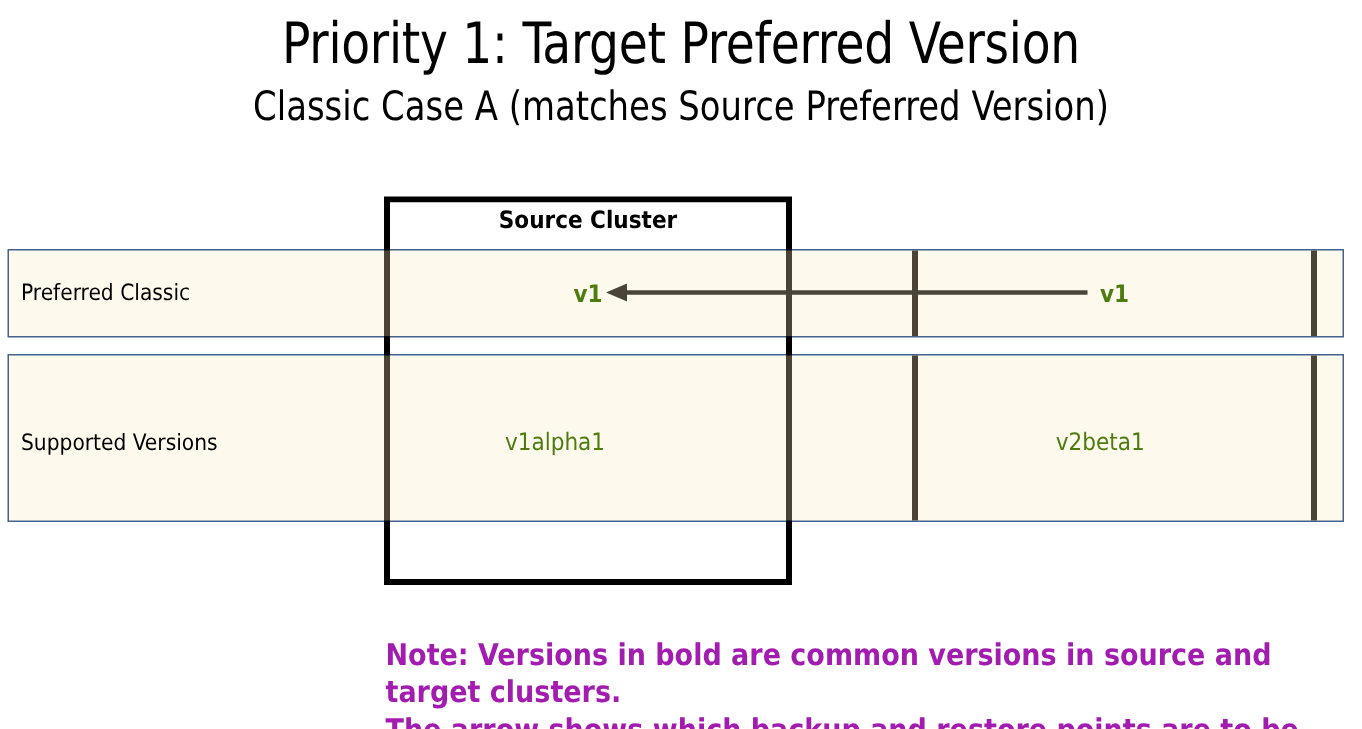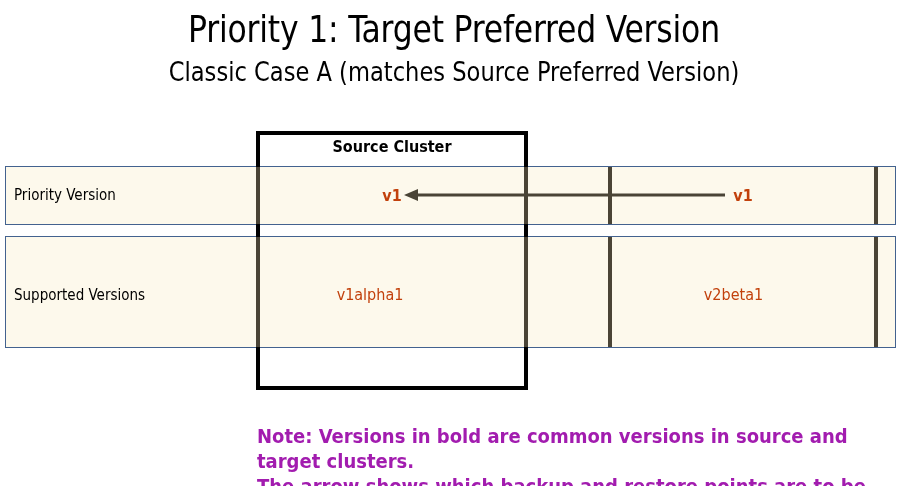--- a/index.html
+++ b/index.html
@@ -120,21 +120,21 @@
   .v-src-left  { left: 256px; }
   .v-src-right { left: 524px; }
   .v-tgt-left  { left: 608px; }
   .v-tgt-right { left: 874px; }
 
   
   .cell {
     position: absolute;
     text-align: center;
     white-space: nowrap;
-    color: #c2410c;
+    color: #4d7c0f;
   }
   .cell-bold { font-weight: 700; font-size: 16px; }
   .cell-normal { font-weight: 400; font-size: 16px; }
 
   .cell-src-preferred { left: 256px; width: 272px; top: 186px; }
   .cell-tgt-preferred { left: 608px; width: 270px; top: 186px; }
   .cell-src-supported { left: 256px; width: 228px; top: 285px; }
   .cell-tgt-supported { left: 608px; width: 251px; top: 285px; }
 
   
@@ -163,21 +163,21 @@
 <body>
 
 <div class="slide">
 
   <div class="title">Priority 1: Target Preferred Version</div>
   <div class="subtitle">Classic Case A (matches Source Preferred Version)</div>
 
   <div class="band band-preferred"></div>
   <div class="band band-supported"></div>
 
-  <div class="row-label row-label-preferred">Priority Version</div>
+  <div class="row-label row-label-preferred">Preferred Classic</div>
   <div class="row-label row-label-supported">Supported Versions</div>
 
   <div class="cluster-box cluster-source">
     <div class="cluster-header">
       <span class="cluster-header-text">Source Cluster</span>
     </div>
   </div>
 
 
   <div class="vline seg1 v-src-left"></div>

